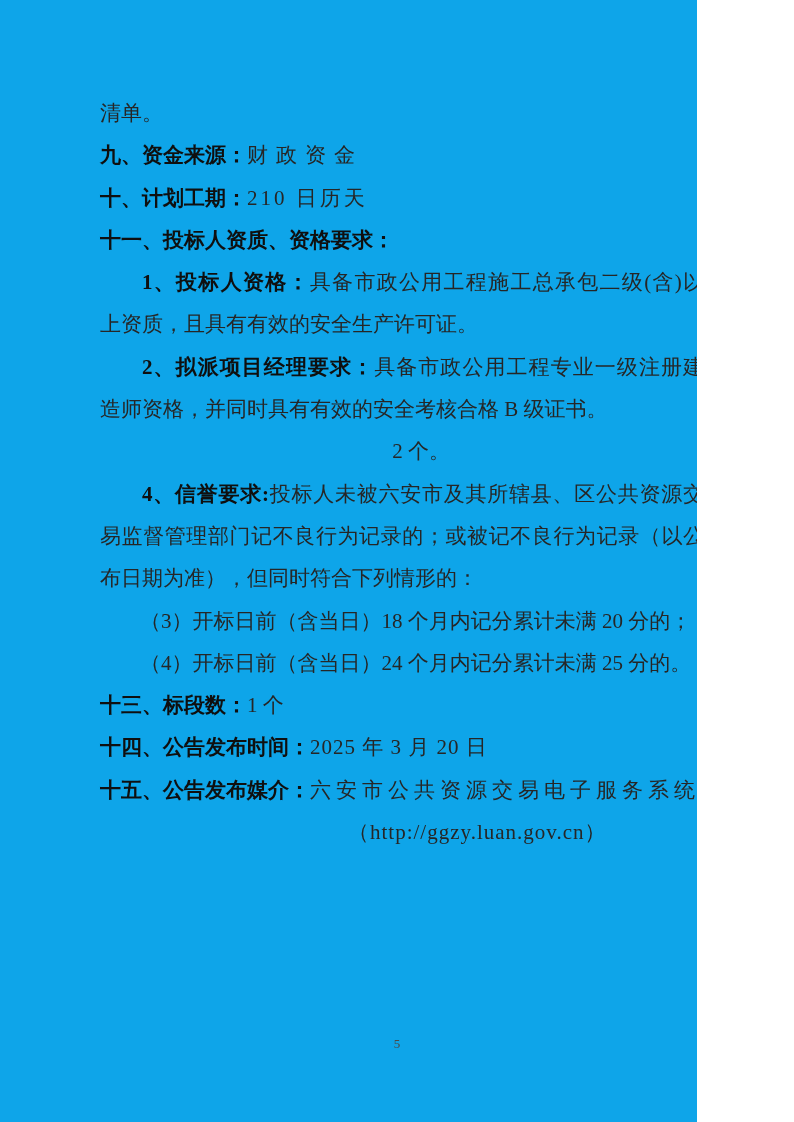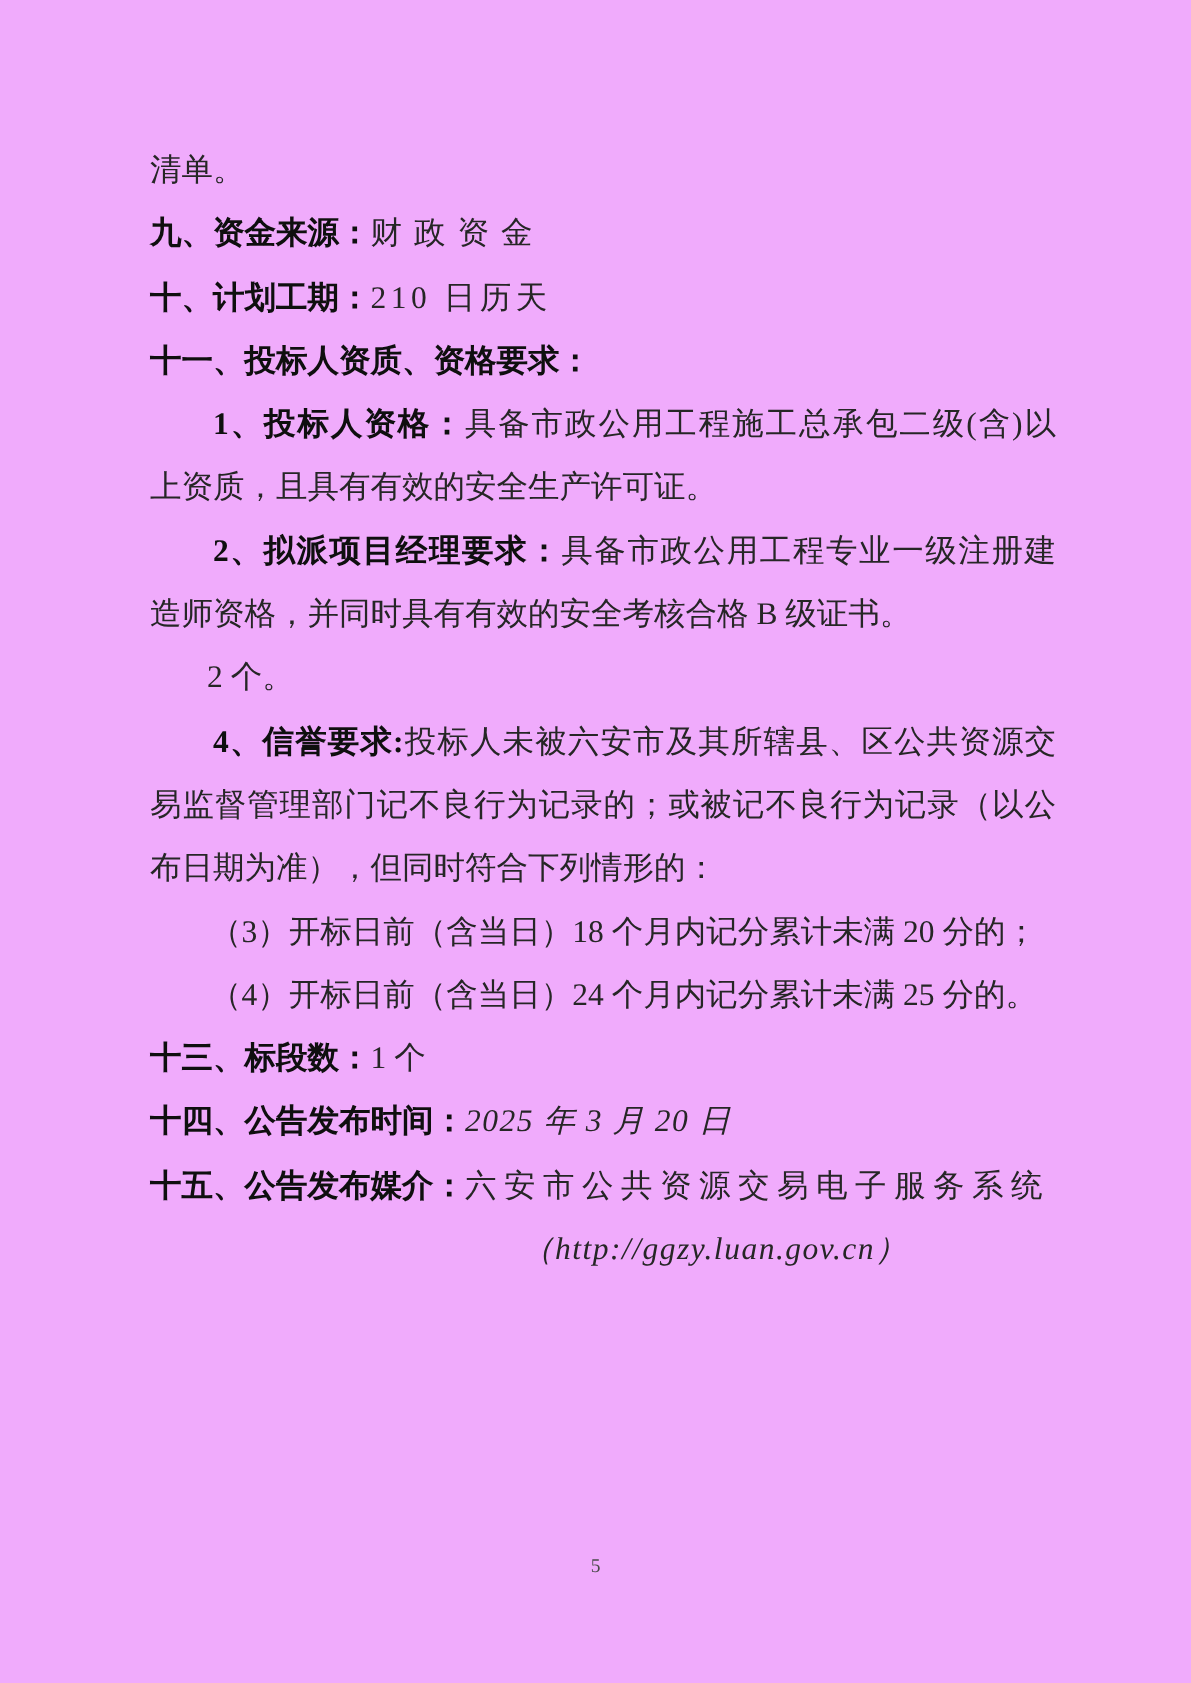--- a/index.html
+++ b/index.html
@@ -2,23 +2,23 @@
 <html><head>
 <meta charset="utf-8">
 <style>
   html, body {
     margin: 0;
     padding: 0;
     background: #ffffff;
   }
   .page {
     position: relative;
-    width: 794px;
+    width: 697px;
     height: 1122px;
-    background: #f0abfc;
+    background: #0ea5e9;
     overflow: hidden;
     font-family: "Liberation Serif", "DejaVu Serif", serif;
   }
   .content {
     position: absolute;
     left: 100px;
     top: 92px;
     width: 604px;
     font-size: 21px;
     color: #262626;
@@ -33,26 +33,26 @@
     white-space: normal;
     text-align: justify;
     text-align-last: justify;
   }
   .b {
     font-weight: 700;
     color: #0f0f0f;
   }
   .i42 { padding-left: 42px; }
   .i40 { padding-left: 40px; }
-  .i38 { padding-left: 38px; }
+  .i38 { padding-left: 38px; text-align: center; }
   .i248 { padding-left: 248px; }
   .sp8 { letter-spacing: 8px; }
   .sp5 { letter-spacing: 5px; }
   .sp3 { letter-spacing: 3px; margin-top: 44px; }
-  .sp1 { letter-spacing: 1px; font-style: italic; }
+  .sp1 { letter-spacing: 1px; }
   .pagenum {
     position: absolute;
     left: 0;
     top: 1036px;
     width: 794px;
     text-align: center;
     font-size: 13px;
     color: #4a4a4a;
     font-family: "Liberation Serif", "DejaVu Serif", serif;
   }

